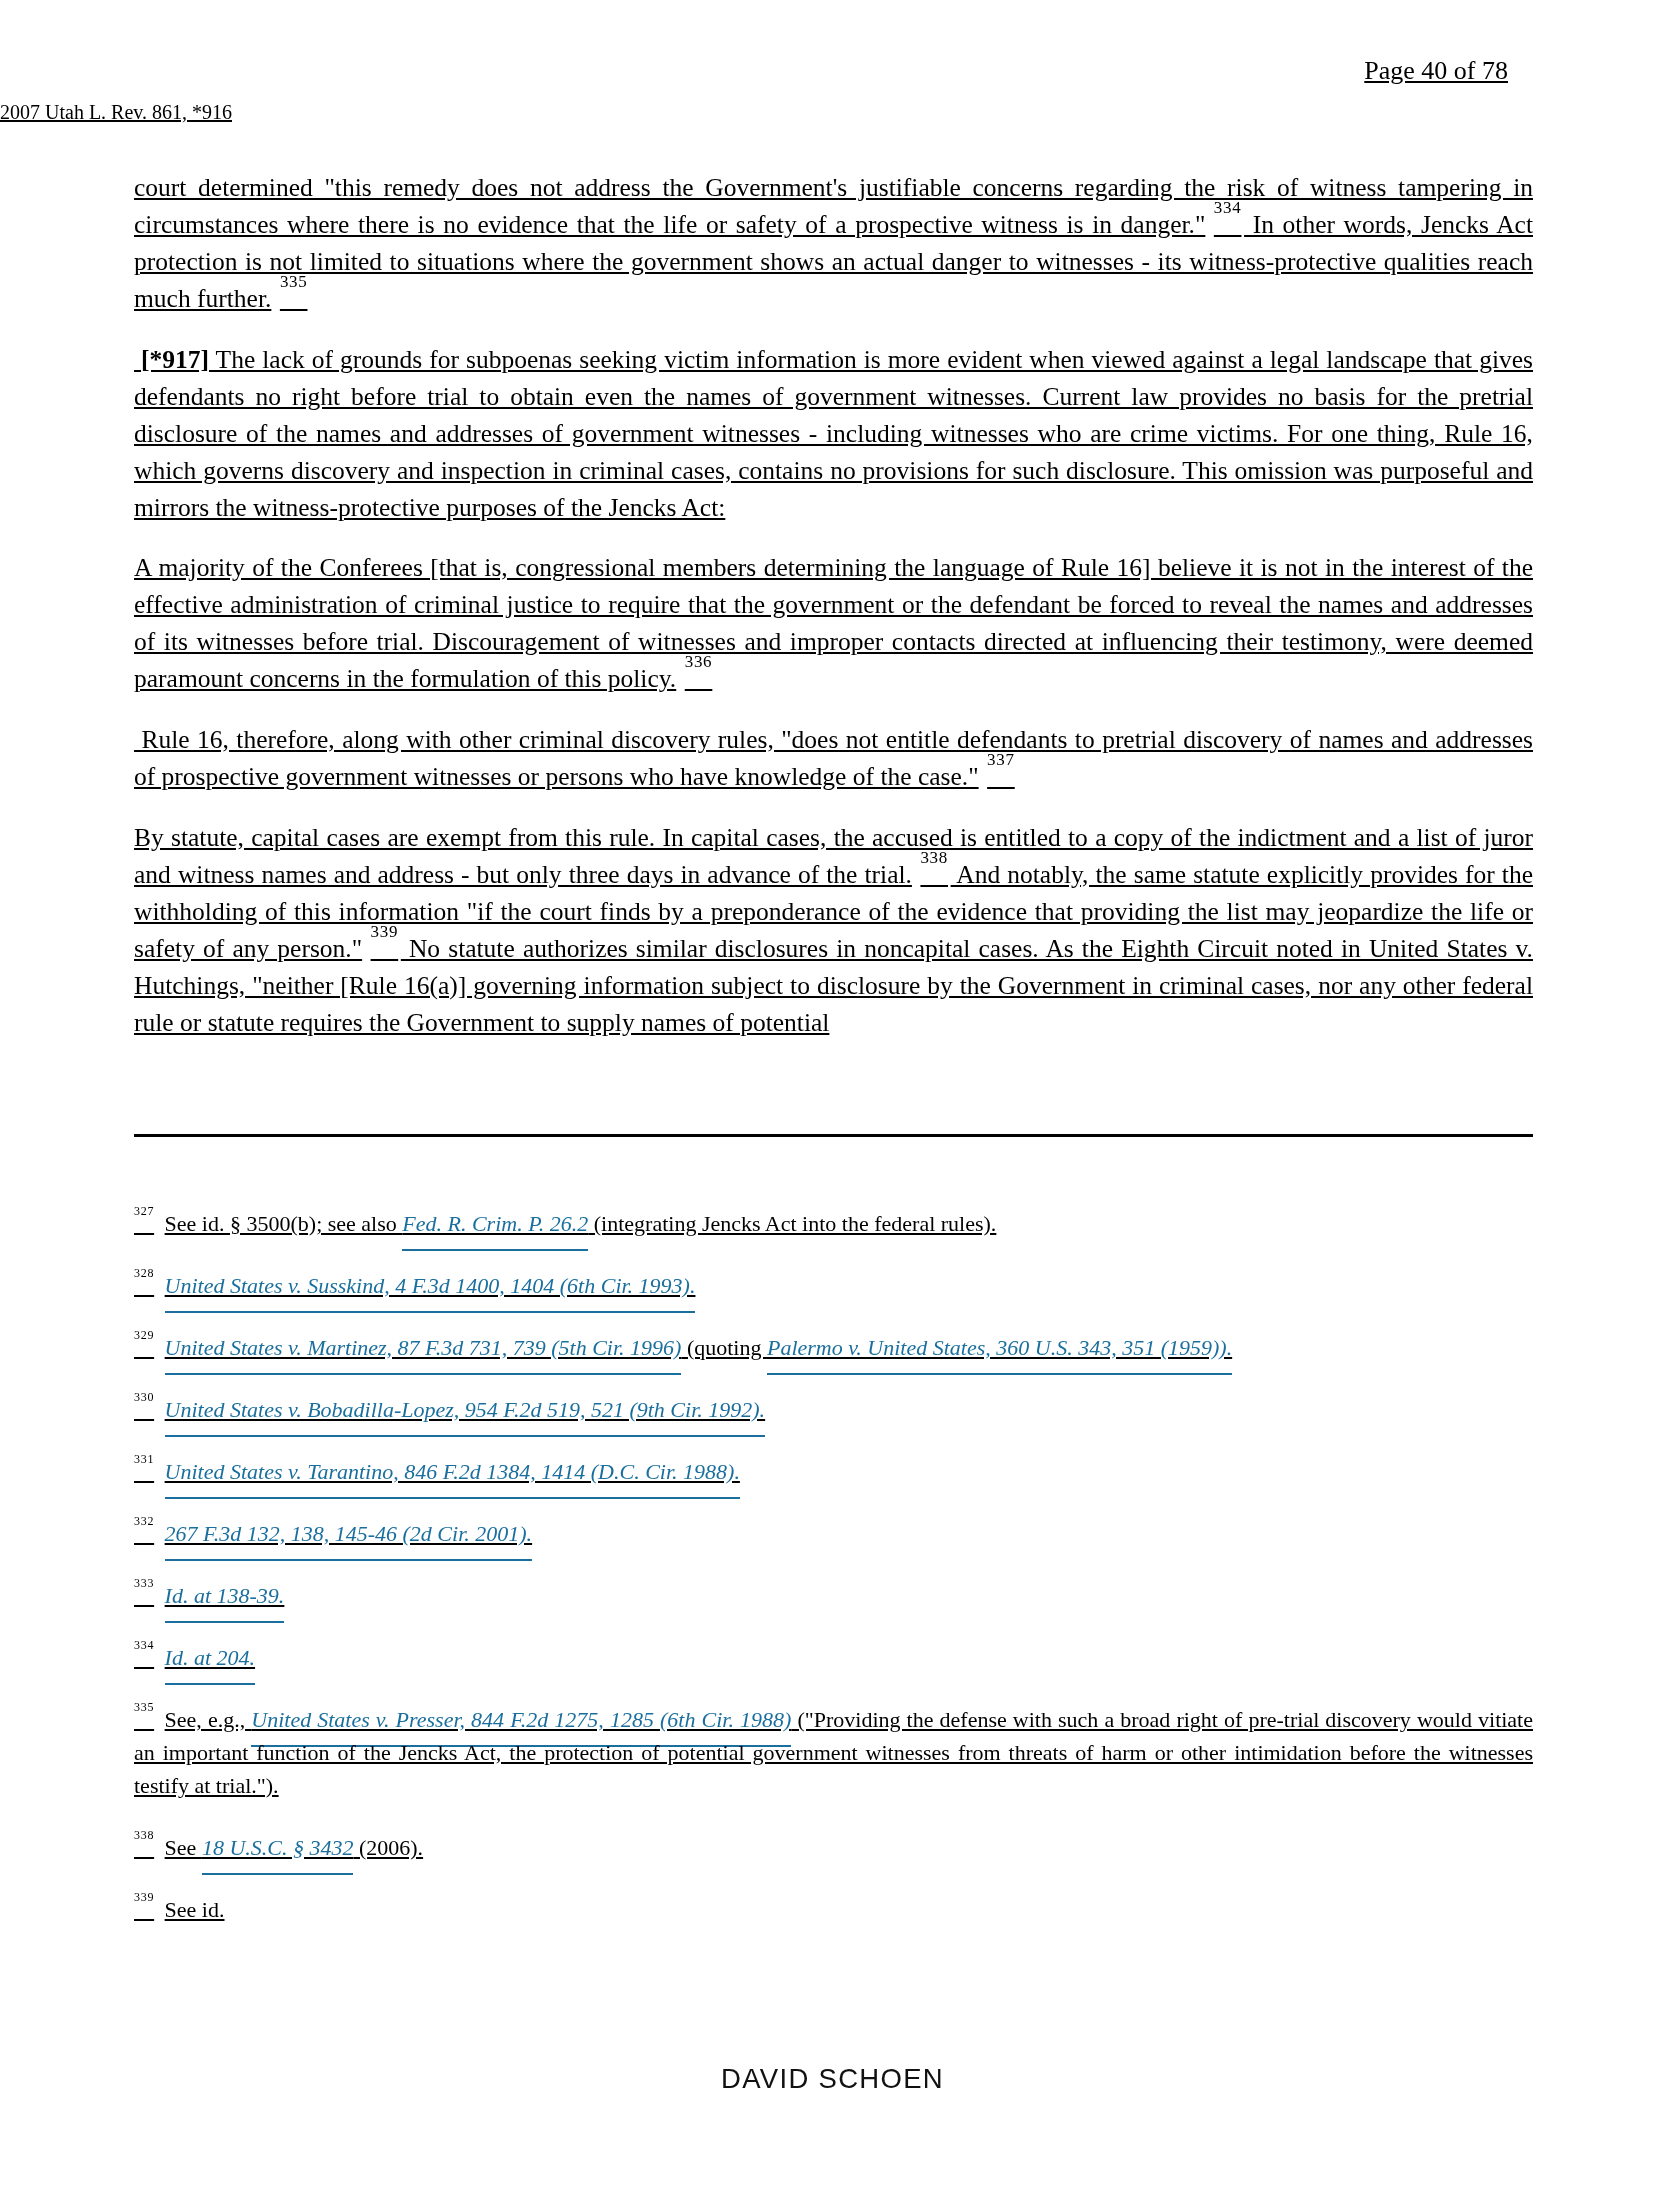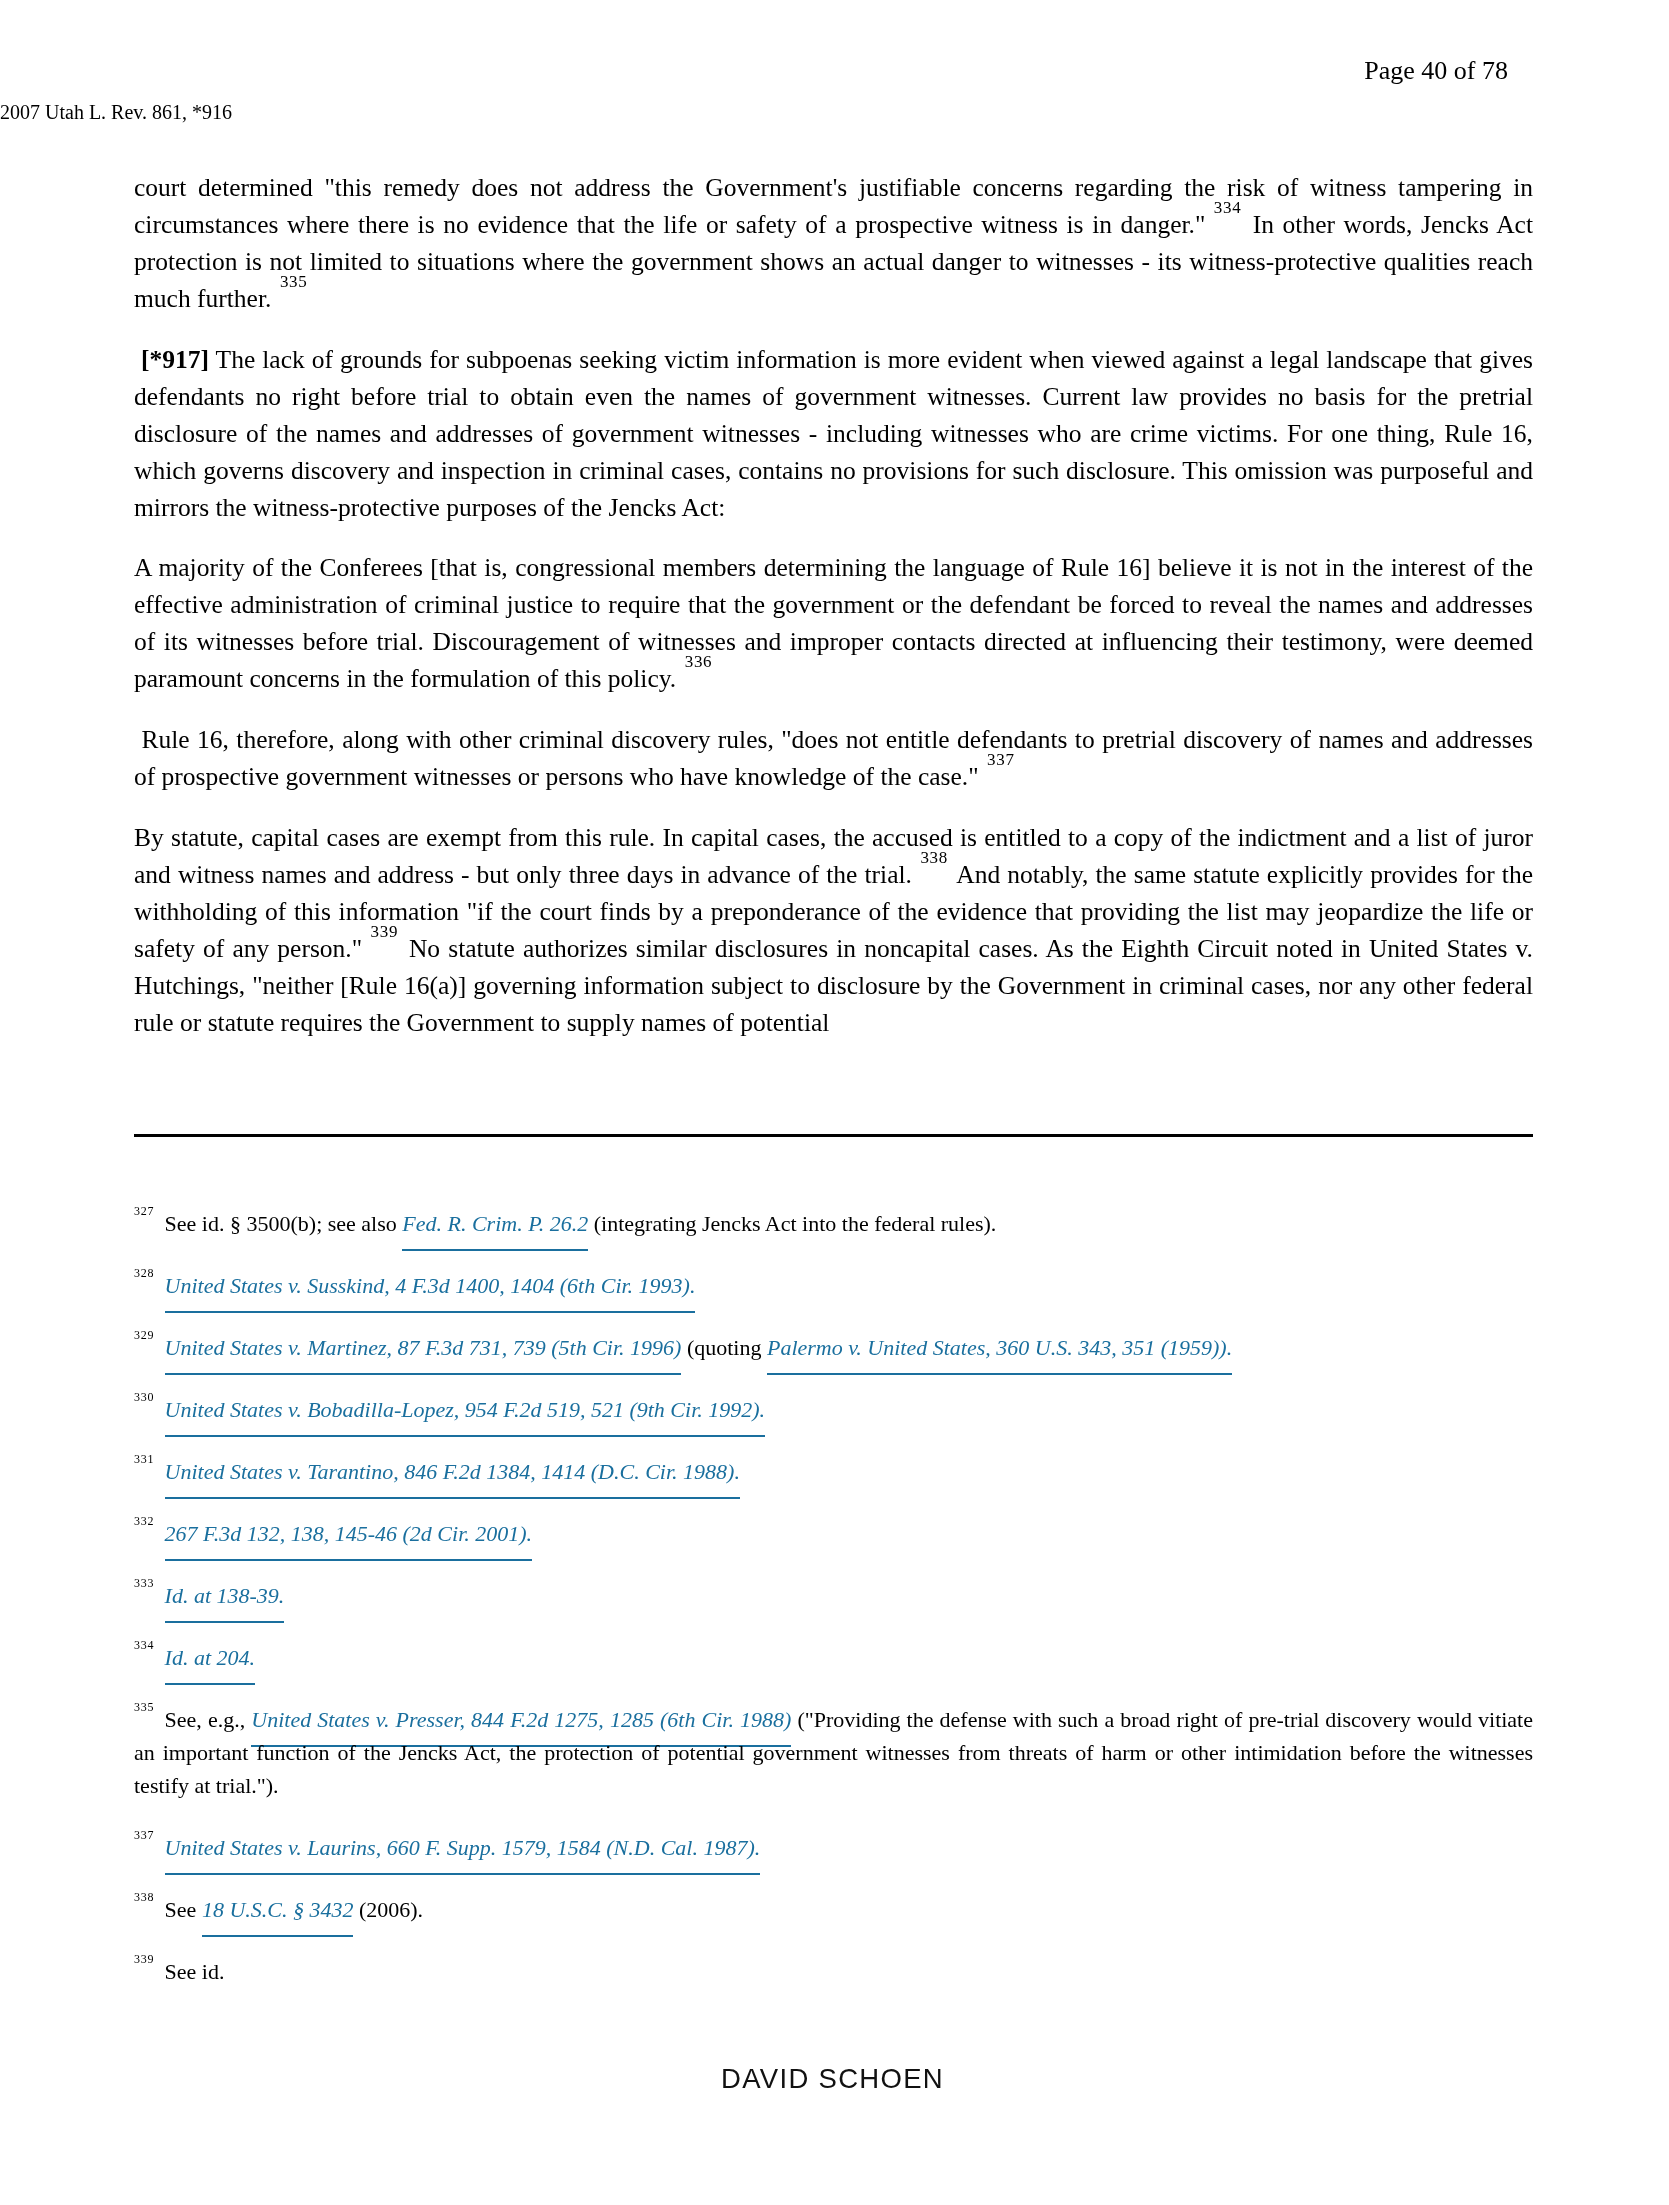--- a/index.html
+++ b/index.html
@@ -6,20 +6,21 @@
   * { margin: 0; padding: 0; box-sizing: border-box; }
   html, body { background: #fff; }
   .page {
     position: relative;
     width: 1669px;
     height: 2136px;
     background: var(--paper);
     color: var(--ink);
     font-family: "Liberation Serif", serif;
     overflow: hidden;
+    text-decoration: underline;
   }
   .page-indicator {
     padding-top: 52px;
     padding-right: 161px;
     text-align: right;
     font-size: 26px;
     line-height: 37px;
   }
   .citation-header {
     margin-top: 5.2px;
@@ -114,21 +115,20 @@
     <div id="footnote-list">
         <div class="footnote"><sup class="fn-num">327</sup><span>See id. § 3500(b); see also </span><a class="cite-link">Fed. R. Crim. P. 26.2</a><span> (integrating Jencks Act into the federal rules).</span></div>
         <div class="footnote"><sup class="fn-num">328</sup><a class="cite-link">United States v. Susskind, 4 F.3d 1400, 1404 (6th Cir. 1993).</a></div>
         <div class="footnote"><sup class="fn-num">329</sup><a class="cite-link">United States v. Martinez, 87 F.3d 731, 739 (5th Cir. 1996)</a><span> (quoting </span><a class="cite-link">Palermo v. United States, 360 U.S. 343, 351 (1959)).</a></div>
         <div class="footnote"><sup class="fn-num">330</sup><a class="cite-link">United States v. Bobadilla-Lopez, 954 F.2d 519, 521 (9th Cir. 1992).</a></div>
         <div class="footnote"><sup class="fn-num">331</sup><a class="cite-link">United States v. Tarantino, 846 F.2d 1384, 1414 (D.C. Cir. 1988).</a></div>
         <div class="footnote"><sup class="fn-num">332</sup><a class="cite-link">267 F.3d 132, 138, 145-46 (2d Cir. 2001).</a></div>
         <div class="footnote"><sup class="fn-num">333</sup><a class="cite-link">Id. at 138-39.</a></div>
         <div class="footnote"><sup class="fn-num">334</sup><a class="cite-link">Id. at 204.</a></div>
         <div class="footnote"><sup class="fn-num">335</sup><span>See, e.g., </span><a class="cite-link">United States v. Presser, 844 F.2d 1275, 1285 (6th Cir. 1988)</a><span> ("Providing the defense with such a broad right of pre-trial discovery would vitiate an important function of the Jencks Act, the protection of potential government witnesses from threats of harm or other intimidation before the witnesses testify at trial.").</span></div>
-        <div class="footnote"><sup class="fn-num">337</sup><a class="cite-link">United States v. Laurins, 660 F. Supp. 1579, 1584 (N.D. Cal. 1987).</a></div>
         <div class="footnote"><sup class="fn-num">338</sup><span>See </span><a class="cite-link">18 U.S.C. § 3432</a><span> (2006).</span></div>
         <div class="footnote"><sup class="fn-num">339</sup><span>See id.</span></div>
       </div>
   </div>
 
   <div class="footer-name">DAVID SCHOEN</div>
 
   <div class="bates">HOUSE_OVERSIGHT_017675</div>
 </div>
 

